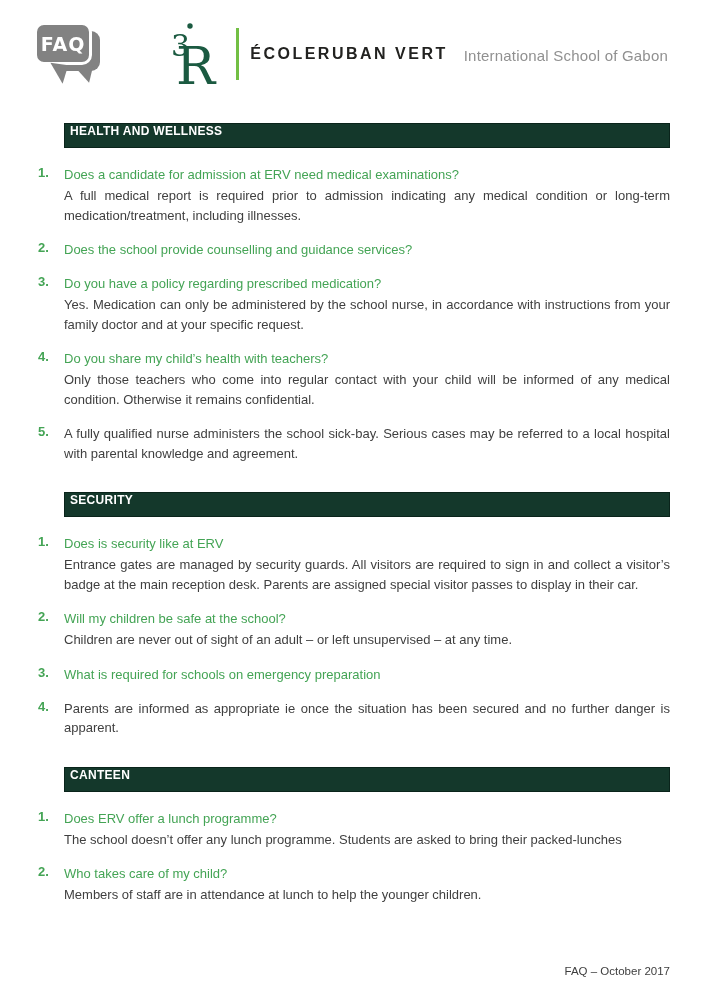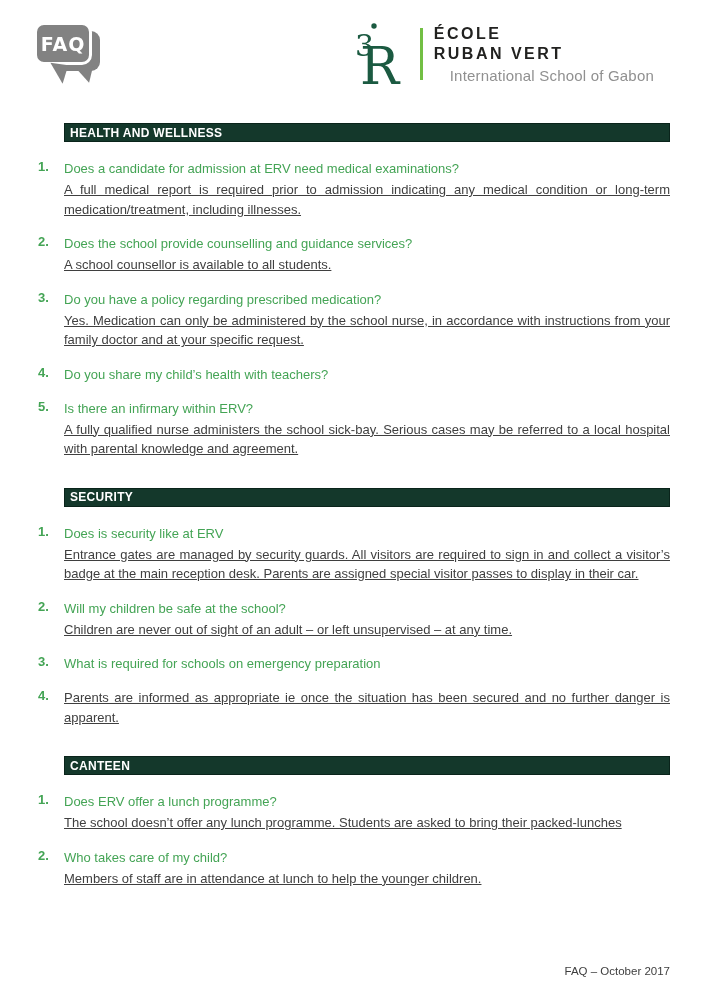--- a/index.html
+++ b/index.html
@@ -16,21 +16,21 @@
   *{margin:0;padding:0;box-sizing:border-box;}
   html,body{background:#e9e9e9;}
   .page{
     width:706px;height:1000px;position:relative;overflow:hidden;
     background:#ffffff;margin:0 auto;
     font-family:"Liberation Sans",sans-serif;
   }
   
   .header{
     display:flex;justify-content:space-between;align-items:flex-start;
-    padding:20px 52px 0 34px;height:92px;
+    padding:20px 38px 0 34px;height:92px;
   }
   
   .faq-badge{position:relative;width:72px;height:70px;}
   .bubble-back{
     position:absolute;left:18px;top:11px;width:48px;height:40px;
     background:var(--faq-badge-gray);border-radius:9px;
   }
   .tail-back{
     position:absolute;left:44px;top:46px;width:0;height:0;
     border-left:9px solid transparent;border-right:9px solid transparent;
@@ -46,51 +46,50 @@
     font-family:"DejaVu Sans",sans-serif;
   }
   .tail-front{
     position:absolute;left:15px;top:44px;width:0;height:0;
     border-left:15px solid transparent;border-right:3px solid transparent;
     border-top:19px solid var(--faq-badge-gray);transform:rotate(8deg);
   }
   
   .erv-logo{display:flex;align-items:center;gap:11px;margin-top:0;}
   .erv-divider{width:3px;height:52px;background:var(--logo-light-green);}
-  .erv-name{display:flex;flex-direction:column;}
+  .erv-name{display:flex;flex-direction:row;}
   .erv-name .line{
     font-size:16px;font-weight:bold;letter-spacing:2.5px;
     color:var(--logo-text);line-height:20px;white-space:nowrap;
   }
   .erv-name .tagline{
     font-size:15px;color:var(--logo-tagline);margin-top:3px;
     letter-spacing:0.2px;white-space:nowrap;margin-left:16px;
   }
   
   .content{margin:0 36px 0 64px;padding-top:31px;}
   .faq-section{margin-top:29px;}
   .faq-section:first-child{margin-top:0;}
   .section-bar{
-    height:19px;background:var(--bar-bg);border:1px solid var(--bar-border);
-    display:flex;align-items:center;padding-left:5px;margin-bottom:17px;
+    height:25px;background:var(--bar-bg);border:1px solid var(--bar-border);
+    display:flex;align-items:flex-start;padding-left:5px;margin-bottom:17px;
   }
   .section-title{
     color:#ffffff;font-size:12px;font-weight:bold;letter-spacing:0.3px;
   }
   .qa-list{list-style:none;}
   .qa-item{position:relative;margin-bottom:15px;}
   .q-row{
     color:var(--question-green);font-weight:normal;font-size:13px;
     line-height:19px;margin-bottom:2px;
   }
   .q-num{position:absolute;left:-26px;top:0;color:var(--question-green);font-weight:bold;font-size:13px;}
   .a-text{
     color:var(--body-text);font-size:13px;line-height:19.5px;
     text-align:justify;
-    text-decoration:underline;
   }
   
   .footer{
     position:absolute;right:36px;bottom:23px;
     font-size:11.5px;color:#3e3e3e;
   }
 </style>
 </head>
 <body>
 
@@ -131,37 +130,36 @@
     <ol class="qa-list">
   <li class="qa-item">
     <span class="q-num">1.</span>
     <div class="q-row">Does a candidate for admission at ERV need medical examinations?</div>
     <div class="a-text">A full medical report is required prior to admission indicating any medical condition or long-term medication/treatment, including illnesses.</div>
   </li>
 
   <li class="qa-item">
     <span class="q-num">2.</span>
     <div class="q-row">Does the school provide counselling and guidance services?</div>
-    <div class="a-text">A school counsellor is available to all students.</div>
   </li>
 
   <li class="qa-item">
     <span class="q-num">3.</span>
     <div class="q-row">Do you have a policy regarding prescribed medication?</div>
     <div class="a-text">Yes. Medication can only be administered by the school nurse, in accordance with instructions from your family doctor and at your specific request.</div>
   </li>
 
   <li class="qa-item">
     <span class="q-num">4.</span>
     <div class="q-row">Do you share my child’s health with teachers?</div>
+    <div class="a-text">Only those teachers who come into regular contact with your child will be informed of any medical condition. Otherwise it remains confidential.</div>
   </li>
 
   <li class="qa-item">
     <span class="q-num">5.</span>
-    <div class="q-row">Is there an infirmary within ERV?</div>
     <div class="a-text">A fully qualified nurse administers the school sick-bay. Serious cases may be referred to a local hospital with parental knowledge and agreement.</div>
   </li>
 </ol>
   </section>
 
   <section class="faq-section">
     <div class="section-bar">
       <span class="section-title">SECURITY</span>
     </div>
     <ol class="qa-list">

